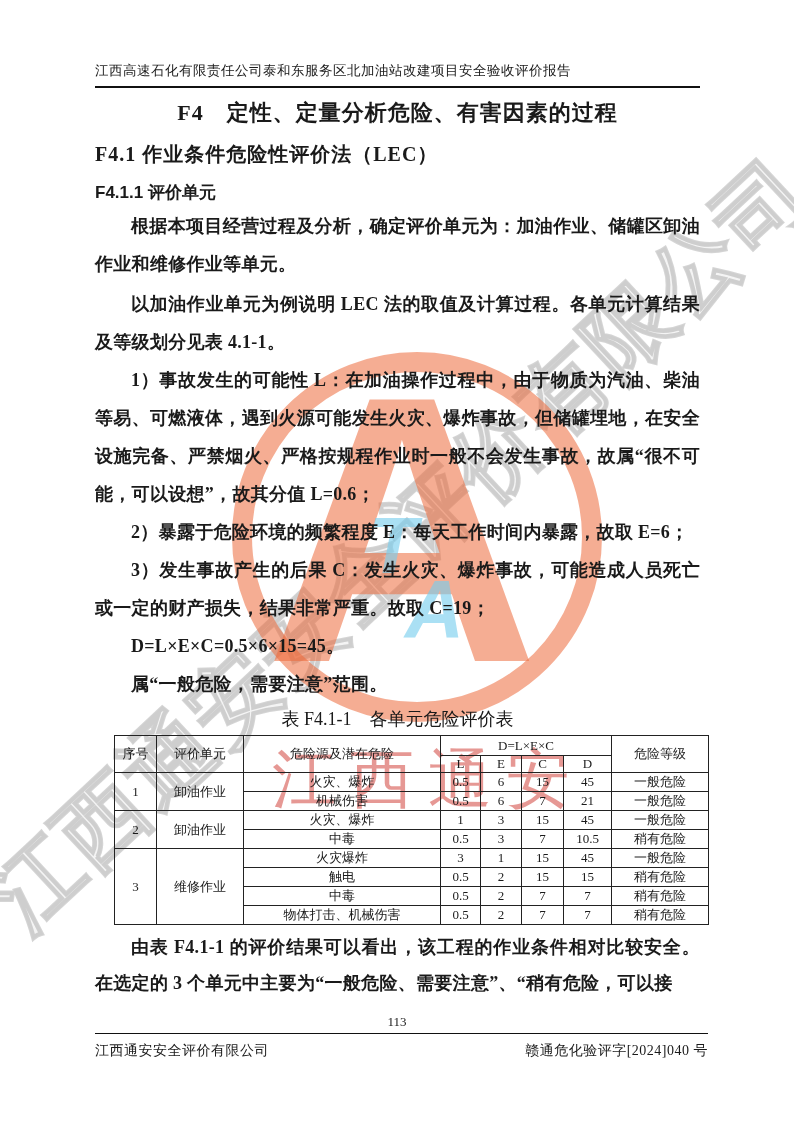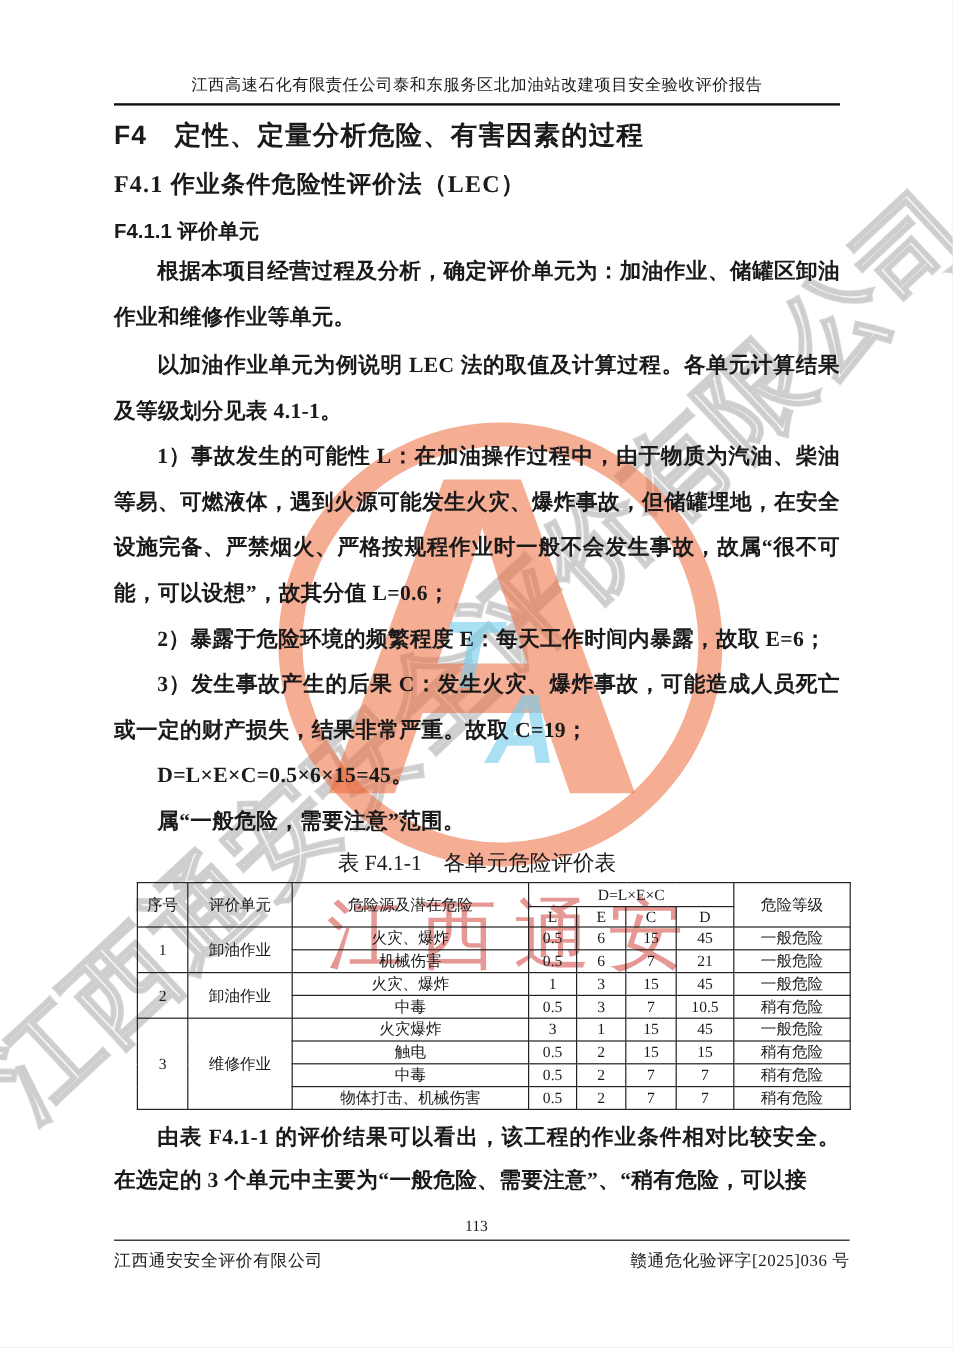--- a/index.html
+++ b/index.html
@@ -52,29 +52,29 @@
     color:rgba(205,50,42,0.5);
     white-space:nowrap;
   }
 
   
   .content { position:absolute; left:95px; top:0; width:605px; z-index:1; }
 
   .doc-header {
     padding-top:62px;
     font-size:13.5px; line-height:18px;
-    text-align:center; letter-spacing:0.5px;
+    text-align:left; letter-spacing:0.5px;
   }
   .header-rule { border-bottom:2px solid #111; margin-top:6px; }
 
   .h1 {
     margin:10px 0 0;
-    font-family:Liberation Sans, sans-serif;
+    font-family:Liberation Serif, serif;
     font-weight:700; font-size:22px; line-height:30px;
-    letter-spacing:1px;
+    text-align:center; letter-spacing:1px;
   }
   .h2 {
     margin:12px 0 0;
     font-weight:700; font-size:20px; line-height:28px;
     letter-spacing:1px;
   }
   .h3 {
     margin:13px 0 0;
     font-family:"Liberation Sans","DejaVu Sans",sans-serif;
     font-weight:700; font-size:17px; line-height:24px;
@@ -259,16 +259,16 @@
     </tbody>
       </table>
 
     <p class="para p-last">由表 F4.1-1 的评价结果可以看出，该工程的作业条件相对比较安全。在选定的 3 个单元中主要为“一般危险、需要注意”、“稍有危险，可以接</p>
   </div>
 
   <div class="pagenum">113</div>
 
   <div class="footer">
     <span>江西通安安全评价有限公司</span>
-    <span>赣通危化验评字[2025]036 号</span>
+    <span>赣通危化验评字[2024]040 号</span>
   </div>
 
 </div>
 
 </body></html>

